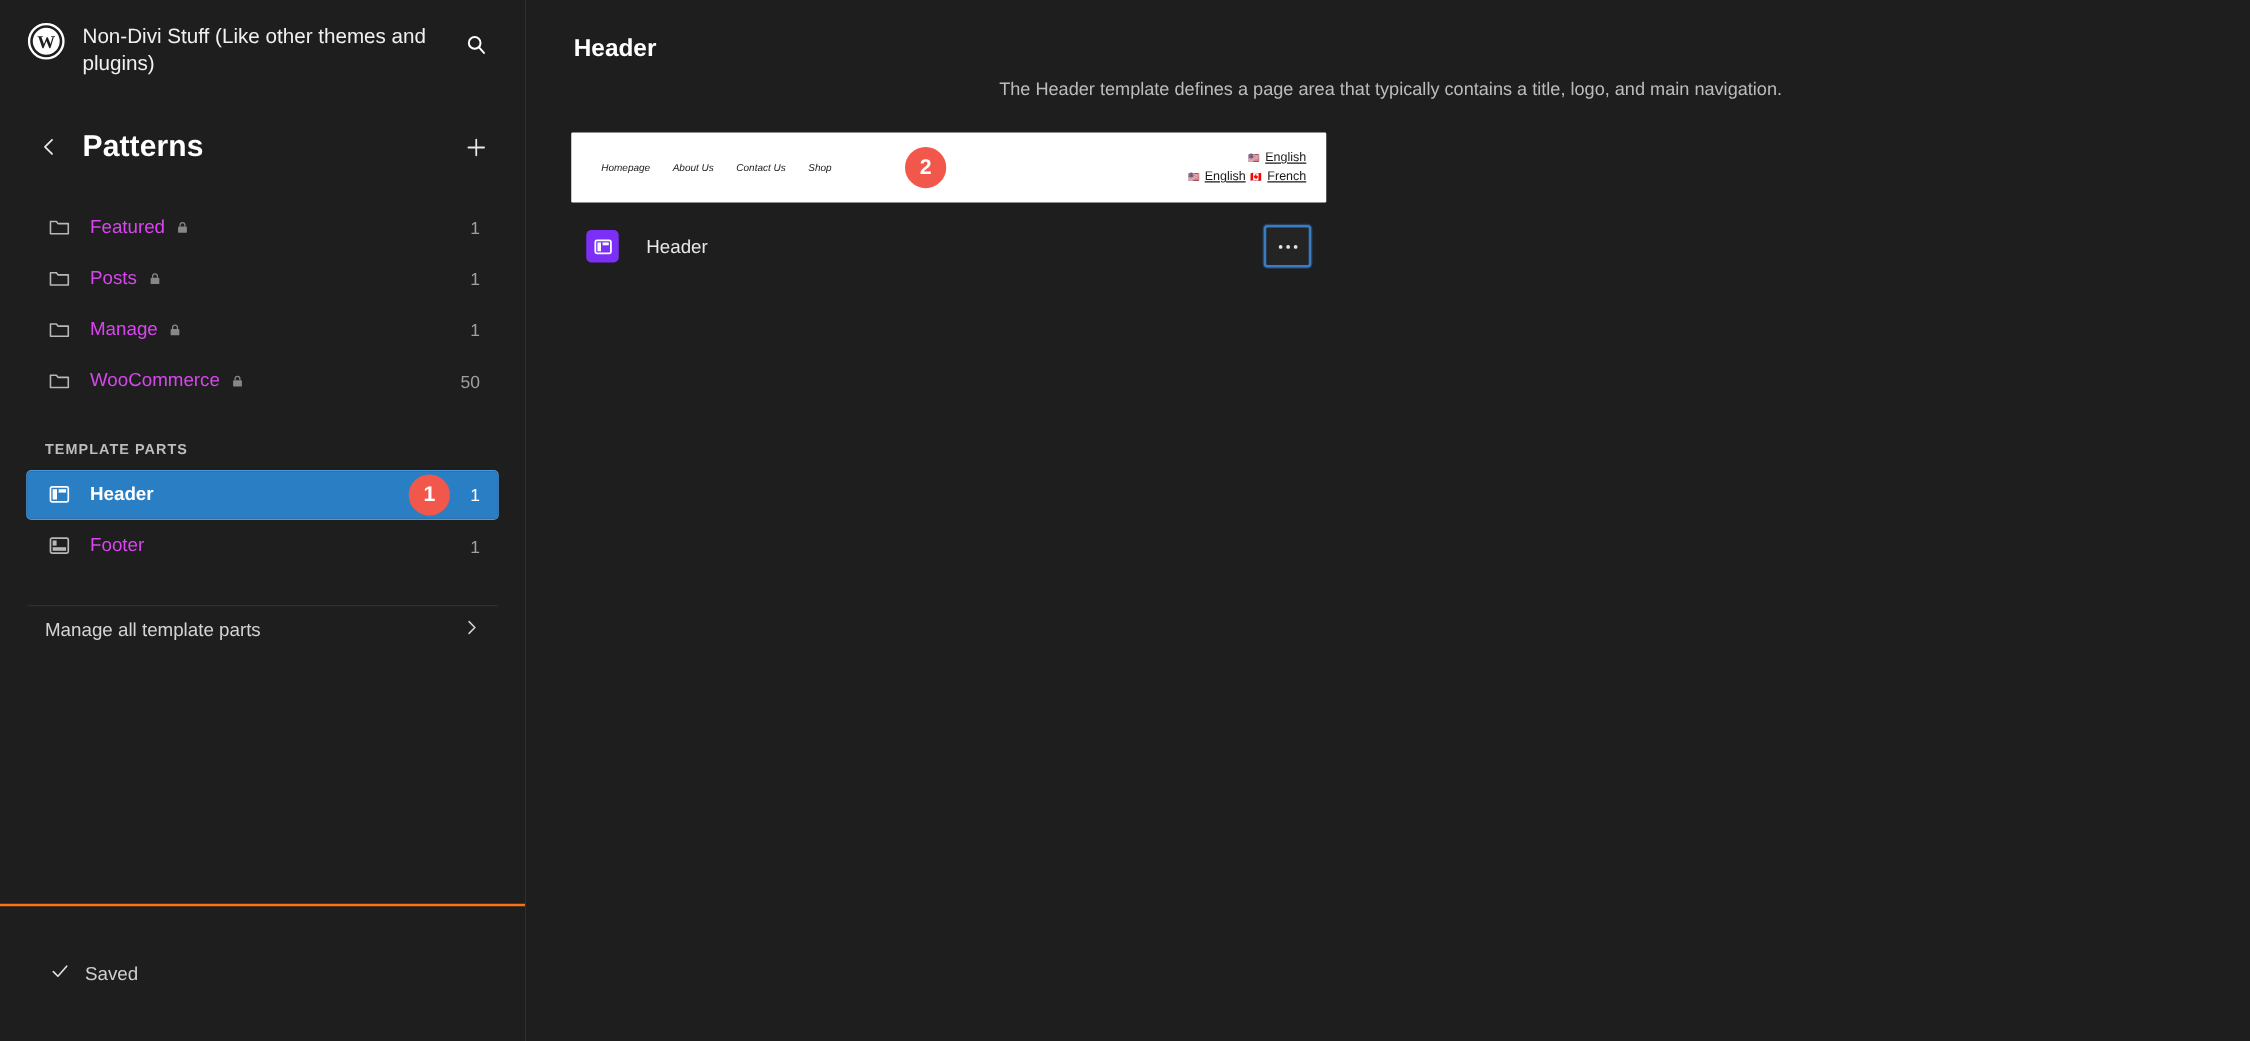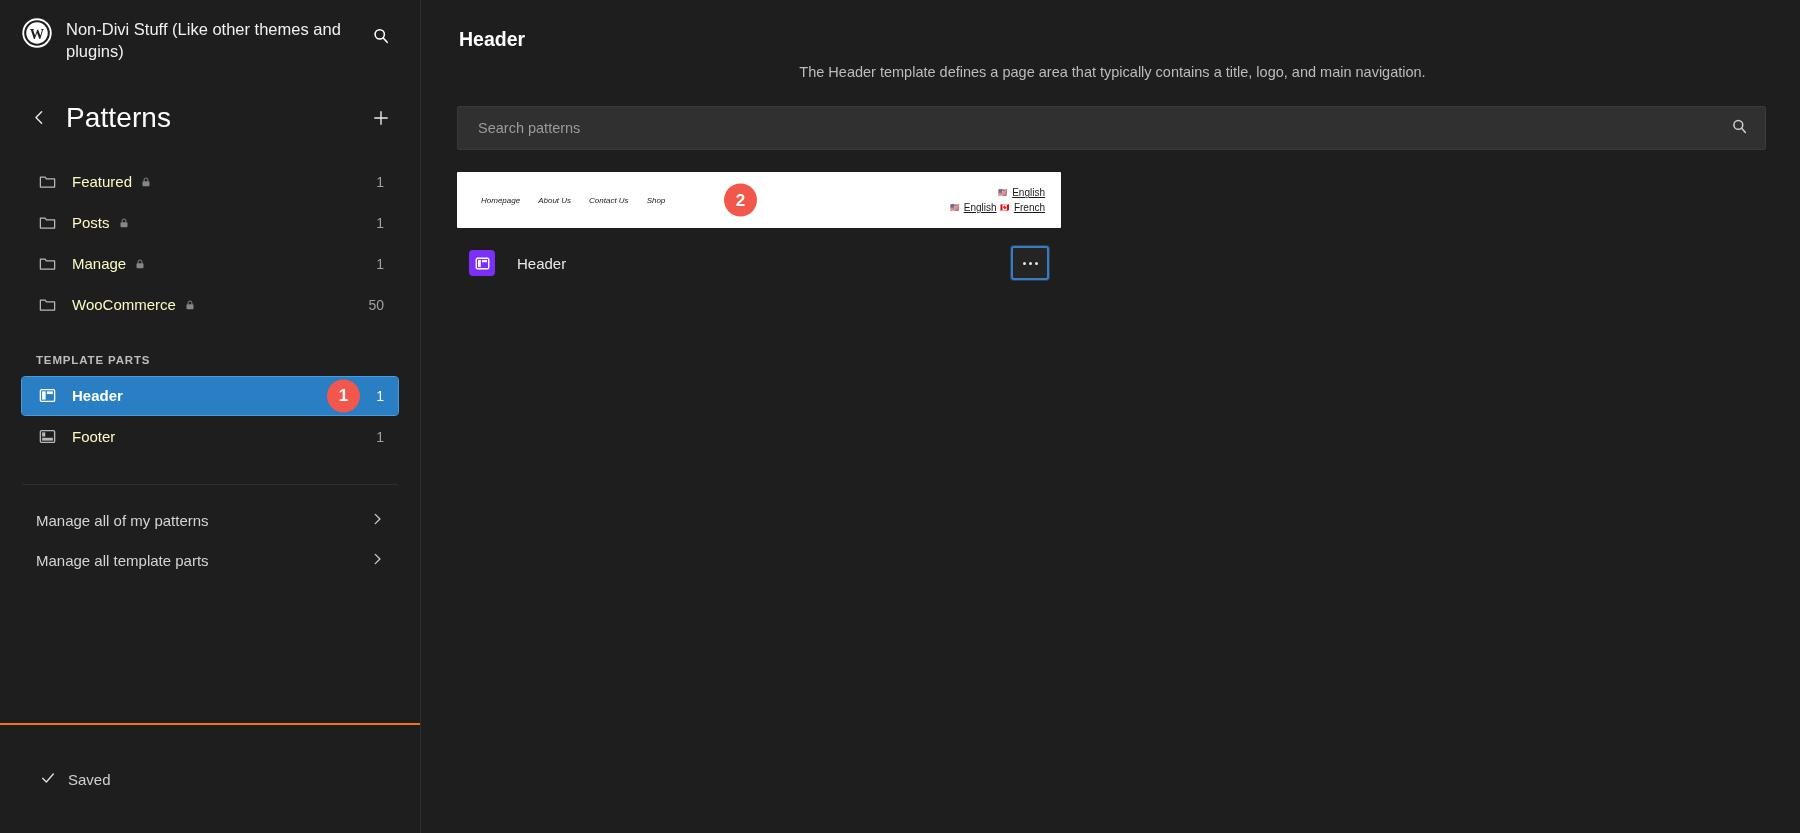--- a/index.html
+++ b/index.html
@@ -74,22 +74,22 @@
     width: 34px;
     height: 34px;
     flex: 0 0 34px;
     display: flex;
     align-items: center;
     justify-content: center;
     cursor: pointer;
   }
   .patterns-title {
     flex: 1;
-    font-size: 28px;
-    font-weight: 400;
+    font-size: 24px;
+    font-weight: 700;
     color: #ffffff;
     letter-spacing: 0.1px;
   }
   .add-btn {
     width: 34px;
     height: 34px;
     flex: 0 0 34px;
     display: flex;
     align-items: center;
     justify-content: center;
@@ -115,21 +115,21 @@
     width: 22px;
     height: 22px;
     flex: 0 0 22px;
     display: flex;
     align-items: center;
     justify-content: center;
   }
   .nav-row .lbl {
     flex: 1;
     font-size: 15px;
-    color: #fef9c3;
+    color: #d946ef;
     display: flex;
     align-items: center;
     gap: 8px;
     white-space: nowrap;
   }
   .nav-row .cnt {
     font-size: 14px;
     color: #a0a0a0;
   }
   .nav-row.selected {
@@ -498,28 +498,20 @@
           <span>Footer</span>
         </span>
         <span class="cnt">1</span>
       </div>
 
 
     </div>
 
     <div class="divider"></div>
 
-    <div class="manage-row manage-first">
-      <span class="mlbl">Manage all of my patterns</span>
-      <span>
-        <svg width="14" height="14" viewBox="0 0 24 24" fill="none" stroke="#cfcfcf" stroke-width="2.2" stroke-linecap="round" stroke-linejoin="round">
-          <polyline points="9,4 17,12 9,20"></polyline>
-        </svg>
-      </span>
-    </div>
 
     <div class="manage-row">
       <span class="mlbl">Manage all template parts</span>
       <span>
         <svg width="14" height="14" viewBox="0 0 24 24" fill="none" stroke="#cfcfcf" stroke-width="2.2" stroke-linecap="round" stroke-linejoin="round">
           <polyline points="9,4 17,12 9,20"></polyline>
         </svg>
       </span>
     </div>
 
@@ -534,29 +526,20 @@
       </div>
     </div>
 
   </div>
 
   <div class="main">
 
     <div class="main-title">Header</div>
     <div class="main-desc">The Header template defines a page area that typically contains a title, logo, and main navigation.</div>
 
-    <div class="search-bar">
-      <input type="text" placeholder="Search patterns" style="">
-      <span>
-        <svg width="19" height="19" viewBox="0 0 24 24" fill="none" stroke="#cfcfcf" stroke-width="1.9" stroke-linecap="round">
-          <circle cx="10.5" cy="10" r="5.6"></circle>
-          <line x1="14.7" y1="14.3" x2="19.4" y2="19.6"></line>
-        </svg>
-      </span>
-    </div>
 
     <div class="results">
 
       <div class="pattern-card">
         <div class="pv-nav">
           <span>Homepage</span>
           <span>About Us</span>
           <span>Contact Us</span>
           <span>Shop</span>
         </div>

